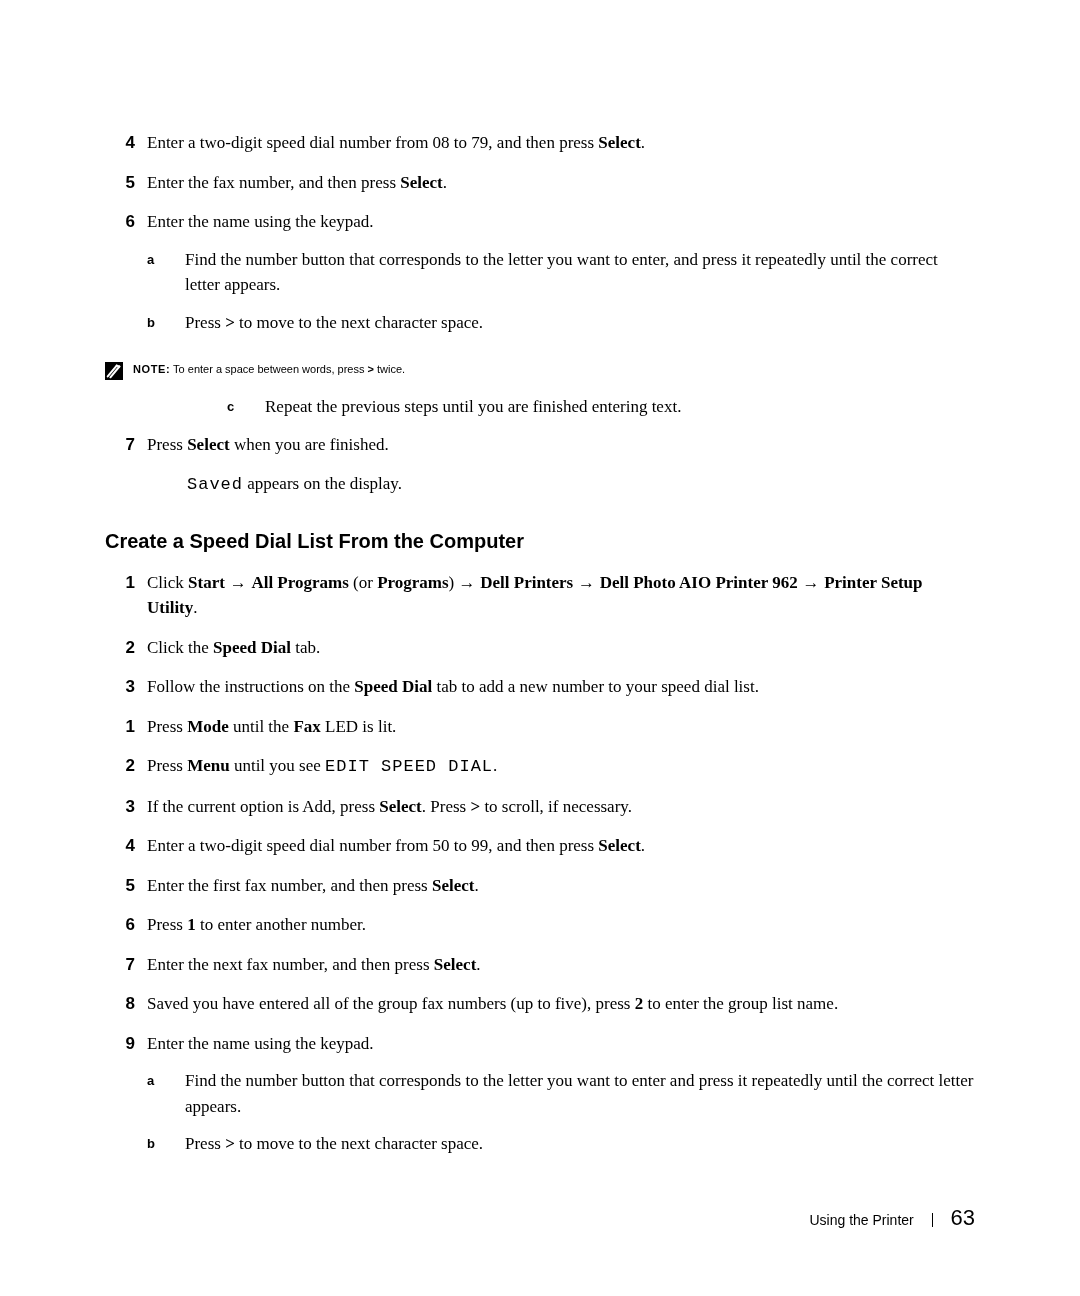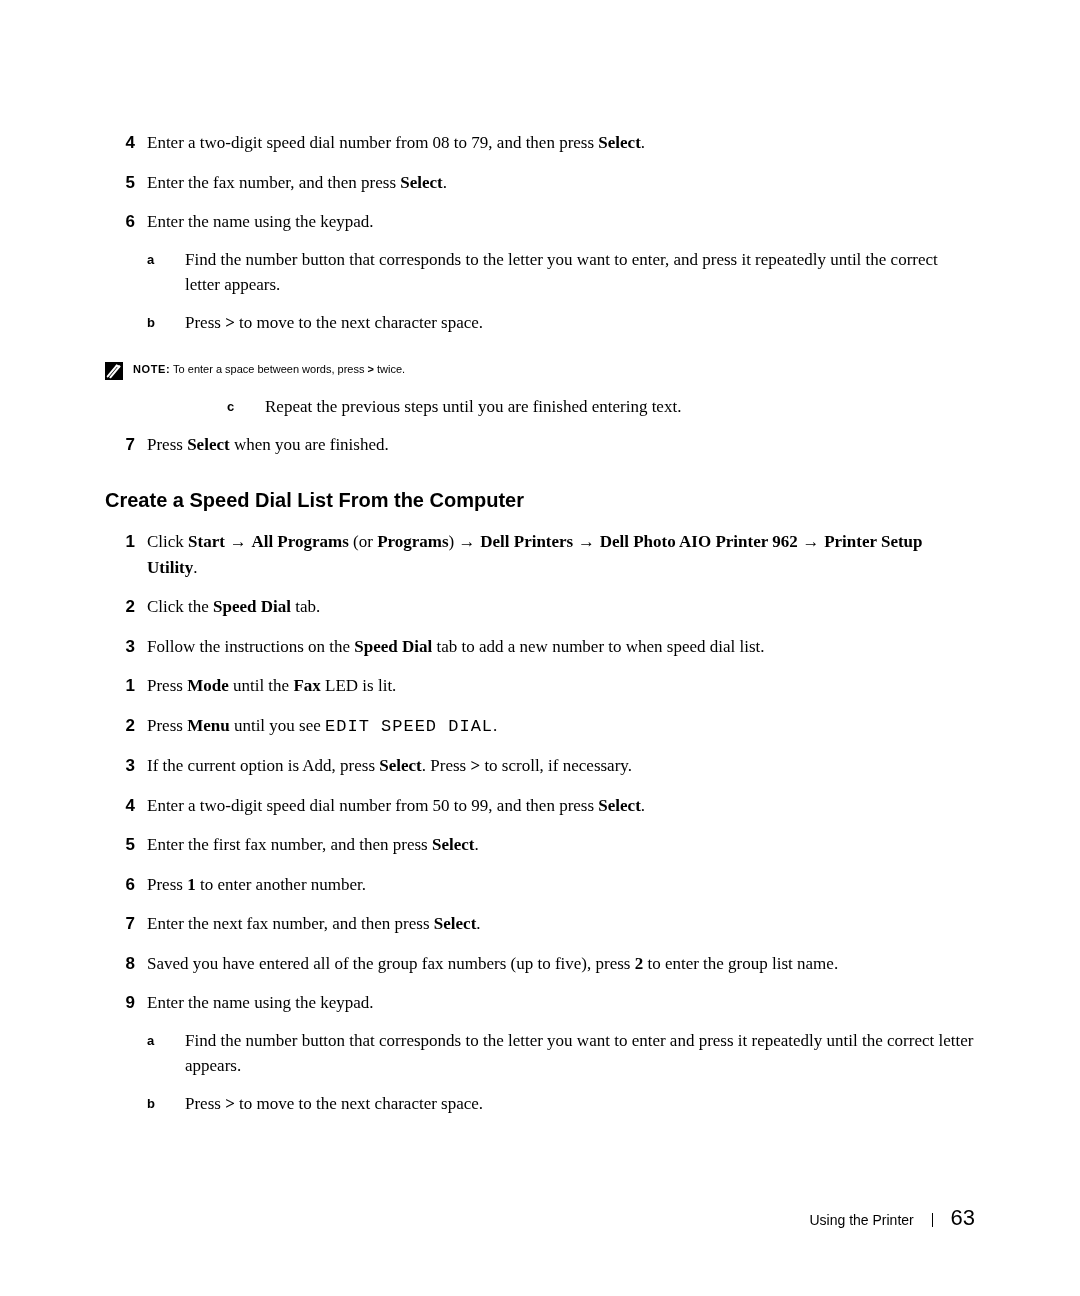--- a/index.html
+++ b/index.html
@@ -172,40 +172,43 @@
       </li>
     </ol>
     <ol class="main-list indent-numbered">
       <li class="num-item">
         <span class="num">7</span>
         <span class="body">
           <span>Press </span><b>Select</b><span> when you are finished.</span>
         </span>
       </li>
     </ol>
+    <div class="para-after" style="margin-left:82px;">
+      <span class="mono">Saved</span><span> appears on the display.</span>
+    </div>
 
     <div class="section-heading">Create a Speed Dial List From the Computer</div>
 
     <ol class="main-list indent-numbered">
       <li class="num-item">
         <span class="num">1</span>
         <span class="body">
           <span>Click </span><b>Start</b><span class="arrow"> → </span><b>All Programs</b><span> (or </span><b>Programs</b><span>) </span><span class="arrow"> → </span><b>Dell Printers</b><span class="arrow"> → </span><b>Dell Photo AIO Printer 962</b><span class="arrow"> → </span><b>Printer Setup Utility</b><span>.</span>
         </span>
       </li>
       <li class="num-item">
         <span class="num">2</span>
         <span class="body">
           <span>Click the </span><b>Speed Dial</b><span> tab.</span>
         </span>
       </li>
       <li class="num-item">
         <span class="num">3</span>
         <span class="body">
-          <span>Follow the instructions on the </span><b>Speed Dial</b><span> tab to add a new number to when speed dial list.</span>
+          <span>Follow the instructions on the </span><b>Speed Dial</b><span> tab to add a new number to your speed dial list.</span>
         </span>
       </li>
     </ol>
 
 
     <ol class="main-list indent-numbered">
       <li class="num-item">
         <span class="num">1</span>
         <span class="body">
           <span>Press </span><b>Mode</b><span> until the </span><b>Fax</b><span> LED is lit.</span>

